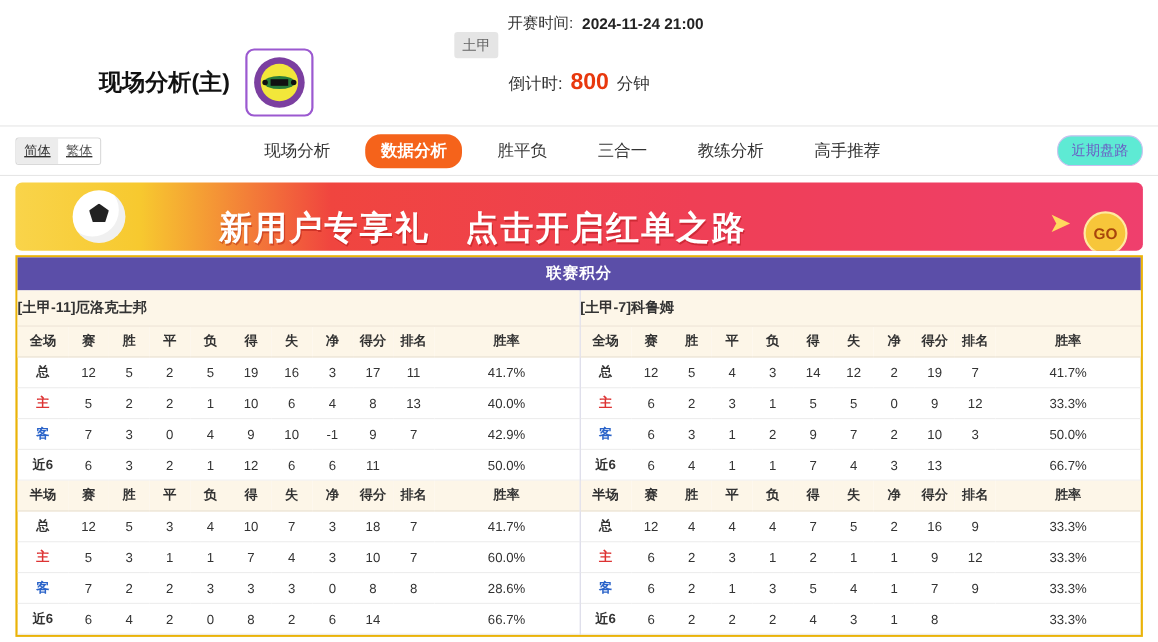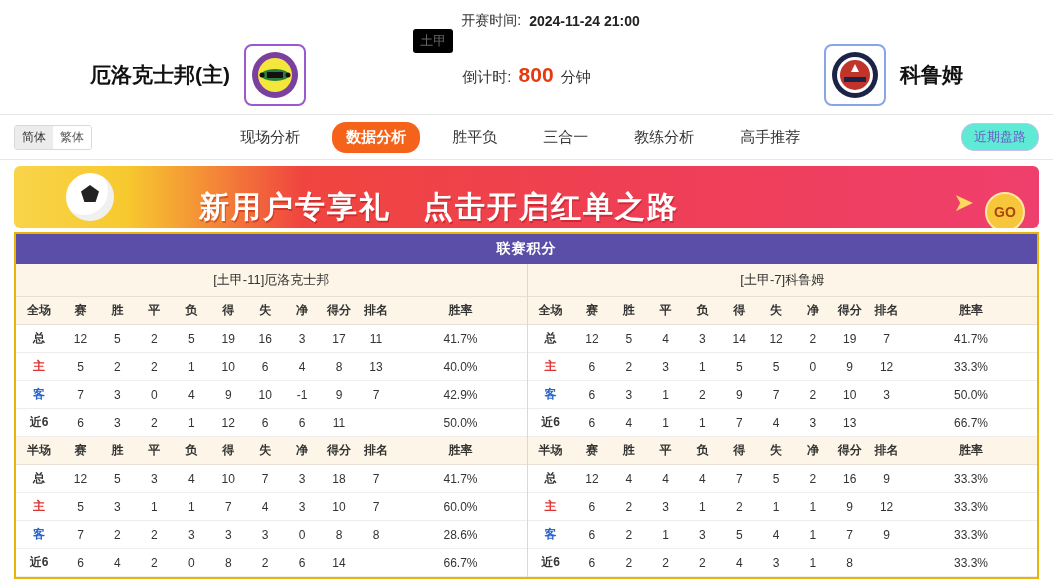--- a/index.html
+++ b/index.html
@@ -16,21 +16,21 @@
     height: 36px;
     display: flex;
     align-items: center;
     justify-content: center;
     gap: 8px;
     font-size: 14px;
     color: #333;
     padding-top: 6px;
   }
   .league-tag {
-    background: #000000;
+    background: #e5e5e5;
     color: #666;
     font-size: 13px;
     padding: 3px 7px;
     border-radius: 3px;
     margin-top: 39px;
   }
   .match-time { font-weight: bold; color: #222; font-size: 14px; }
 
   
   .teams {
@@ -78,20 +78,21 @@
     position: relative;
     padding: 0 14px;
   }
   .lang {
     display: flex;
     border: 1px solid #d9d9d9;
     border-radius: 3px;
     overflow: hidden;
     font-size: 12px;
     margin-right: 61px;
+    text-decoration: underline;
   }
   .lang span {
     padding: 3px 7px;
     color: #555;
     background: #fff;
   }
   .lang span.active { background: #ececec; color: #333; }
   .nav-items {
     display: flex;
     align-items: center;
@@ -185,23 +186,22 @@
     font-weight: bold;
     text-align: center;
     padding: 6px 0;
     letter-spacing: 1px;
   }
   .panel-body { display: flex; }
   .half { width: 50%; }
   .half + .half { border-left: 1px solid #d7d7e6; }
   .half-title {
     background: #fdf6e8;
-    text-align: center;
     font-size: 13px;
-    font-weight: normal;
+    font-weight: bold;
     color: #333;
     padding: 7px 0;
     border-bottom: 1px solid #e8e0d2;
   }
   table { width: 100%; border-collapse: collapse; table-layout: fixed; }
   th, td {
     font-size: 12px;
     text-align: center;
     padding: 5px 0;
     border-bottom: 1px solid #ededed;
@@ -224,51 +224,39 @@
 <body>
 
 <div class="topbar">
   <span class="league-tag">土甲</span>
   <span>开赛时间:</span>
   <span class="match-time">2024-11-24 21:00</span>
 </div>
 
 <div class="teams">
   <div class="team left">
-    <span class="team-name">厄洛克士邦(主)</span>
+    <span class="team-name">现场分析(主)</span>
     <span class="badge">
       <svg width="50" height="50" viewBox="0 0 50 50" aria-hidden="true">
         <circle cx="25" cy="25" r="23" fill="#7b3fa0"></circle>
         <circle cx="25" cy="25" r="17" fill="#f2e73a"></circle>
         <ellipse cx="25" cy="25" rx="14" ry="6" fill="#2a7d3a"></ellipse>
         <rect x="17" y="22" width="16" height="6" fill="#111"></rect>
         <circle cx="12" cy="25" r="2.5" fill="#111"></circle>
         <circle cx="38" cy="25" r="2.5" fill="#111"></circle>
       </svg>
     </span>
   </div>
 
   <div class="countdown">
     <span>倒计时:</span>
     <span class="num">800</span>
     <span>分钟</span>
   </div>
 
-  <div class="team right">
-    <span class="badge right">
-      <svg width="50" height="50" viewBox="0 0 50 50" aria-hidden="true">
-        <circle cx="25" cy="25" r="23" fill="#1b2347"></circle>
-        <circle cx="25" cy="25" r="18" fill="#ffffff"></circle>
-        <circle cx="25" cy="25" r="15" fill="#c0342b"></circle>
-        <path d="M25 14 l4 8 h-8 z" fill="#fff"></path>
-        <rect x="14" y="27" width="22" height="5" fill="#1b2347"></rect>
-      </svg>
-    </span>
-    <span class="team-name">科鲁姆</span>
-  </div>
 </div>
 
 <div class="nav">
   <div class="lang">
     <span class="active">简体</span>
     <span>繁体</span>
   </div>
   <div class="nav-items">
     <div class="nav-item">现场分析</div>
     <div class="nav-item active">数据分析</div>

